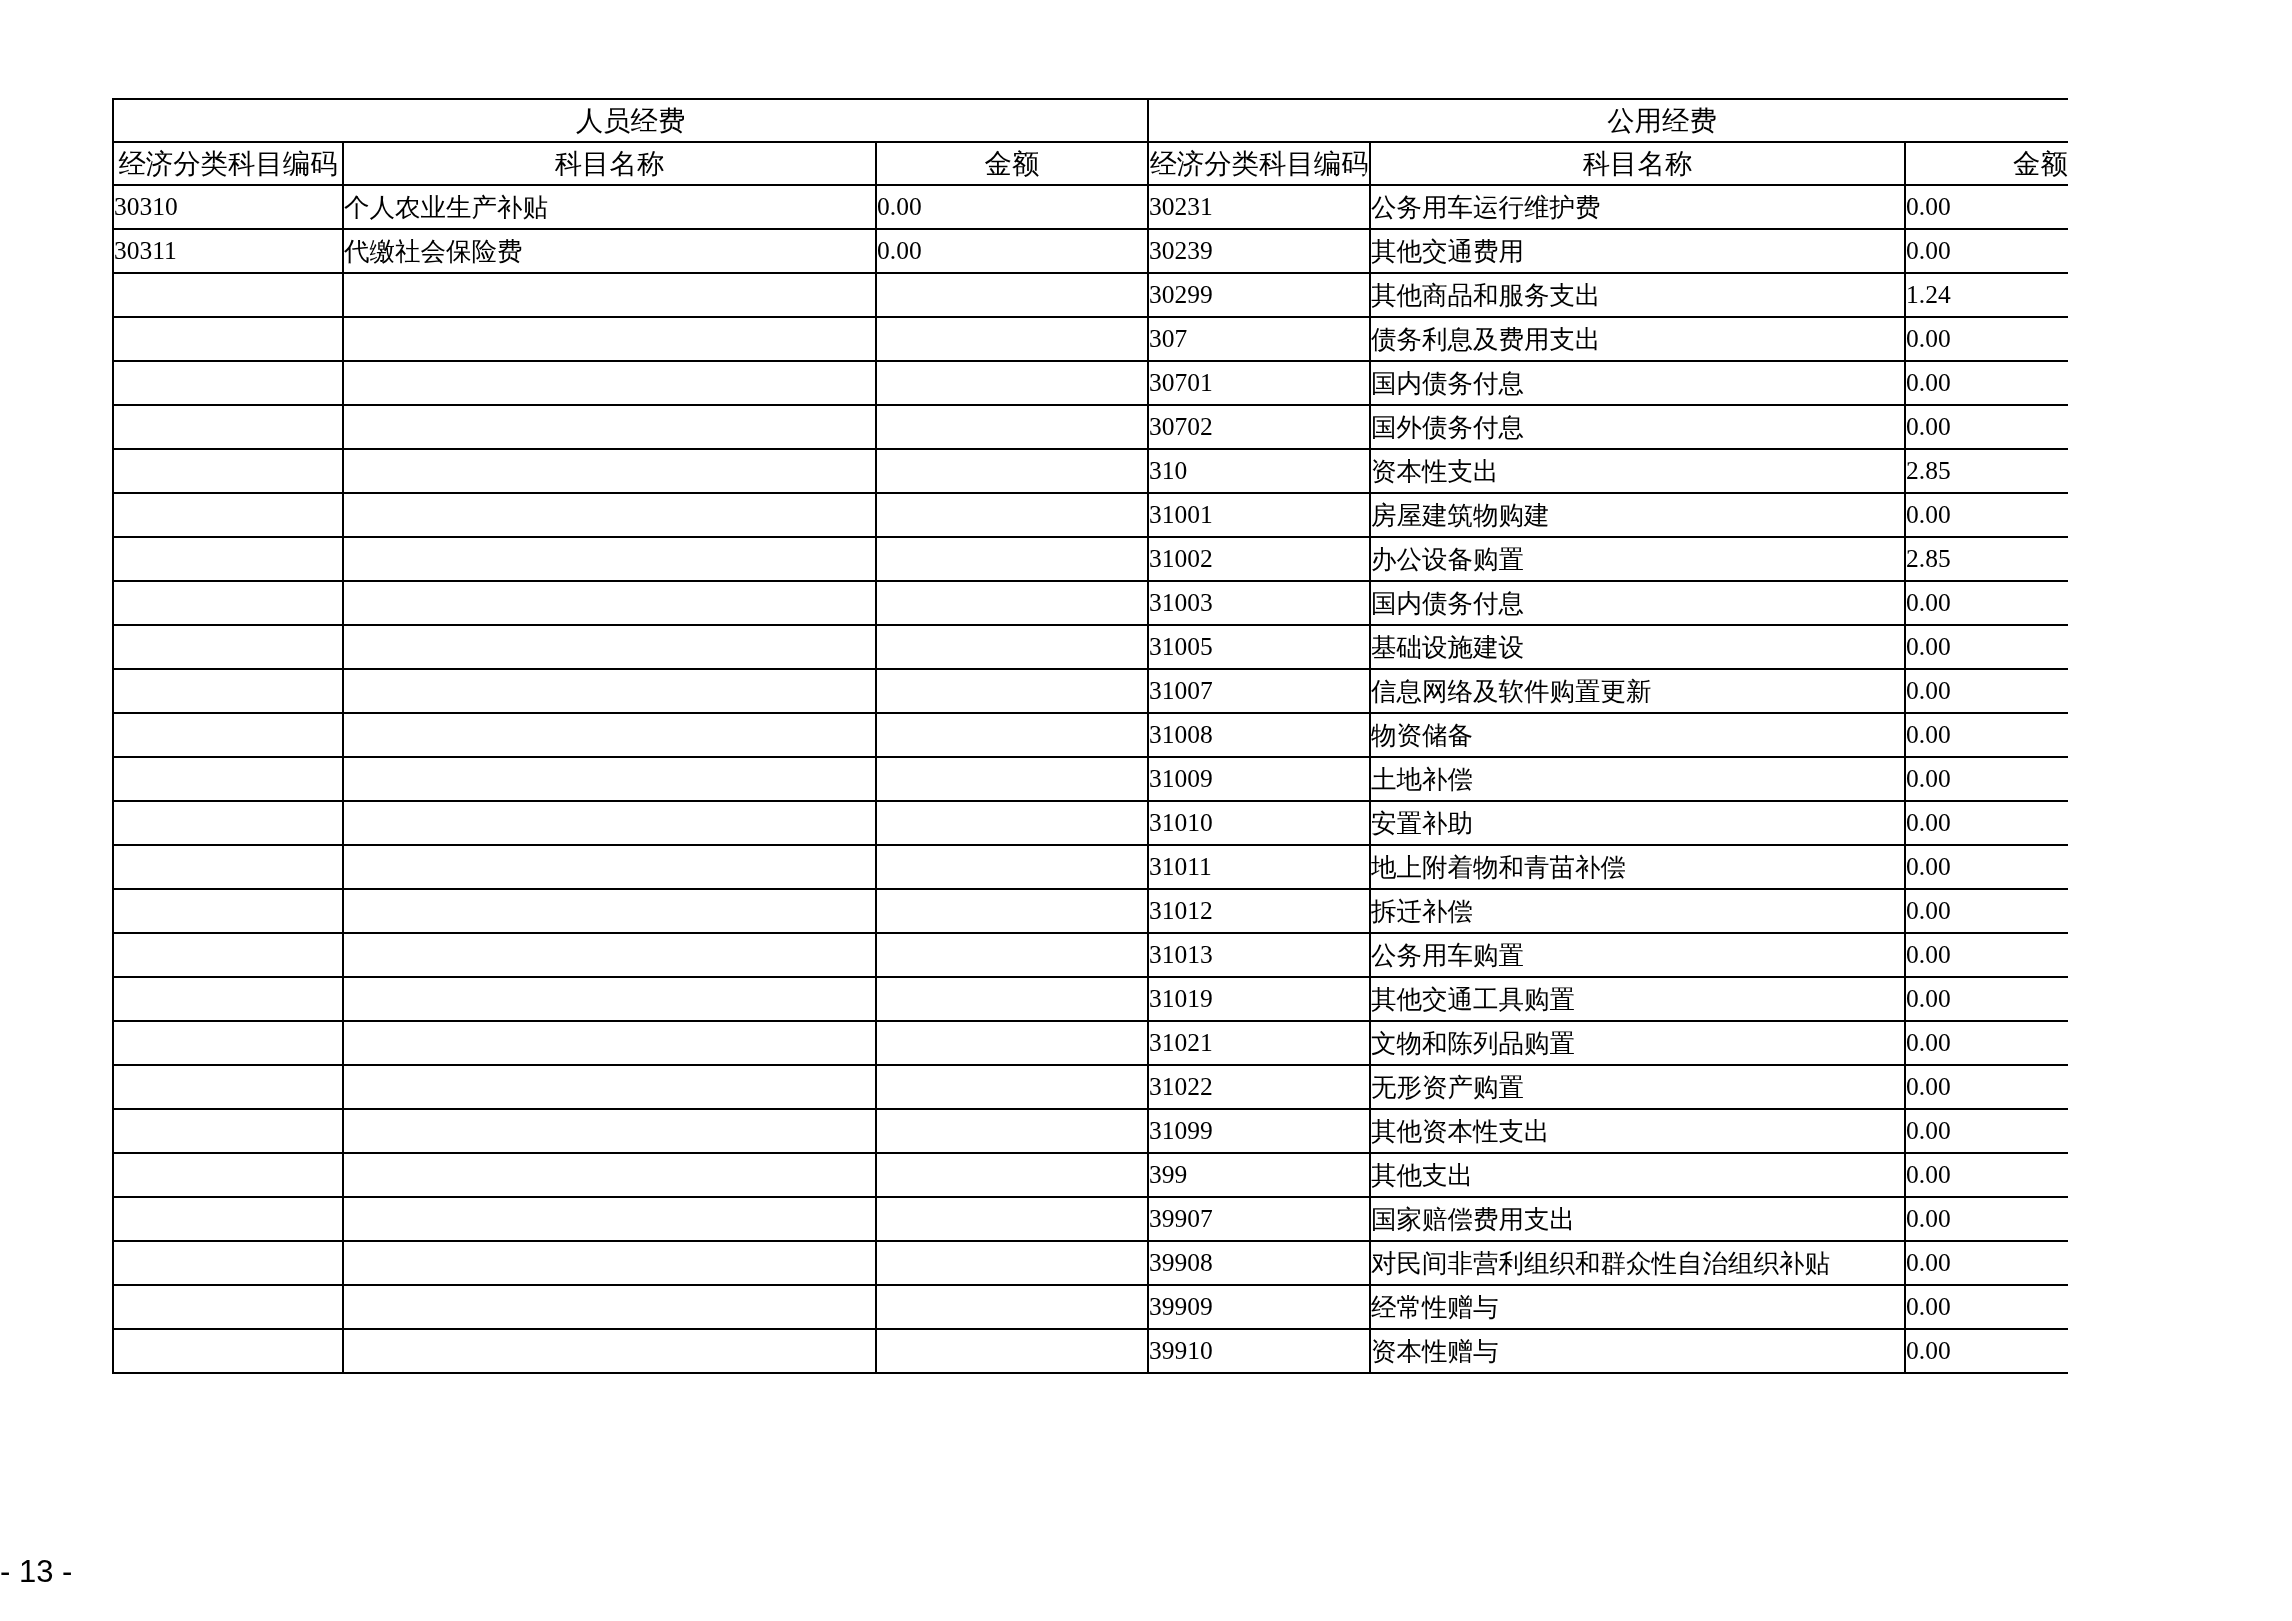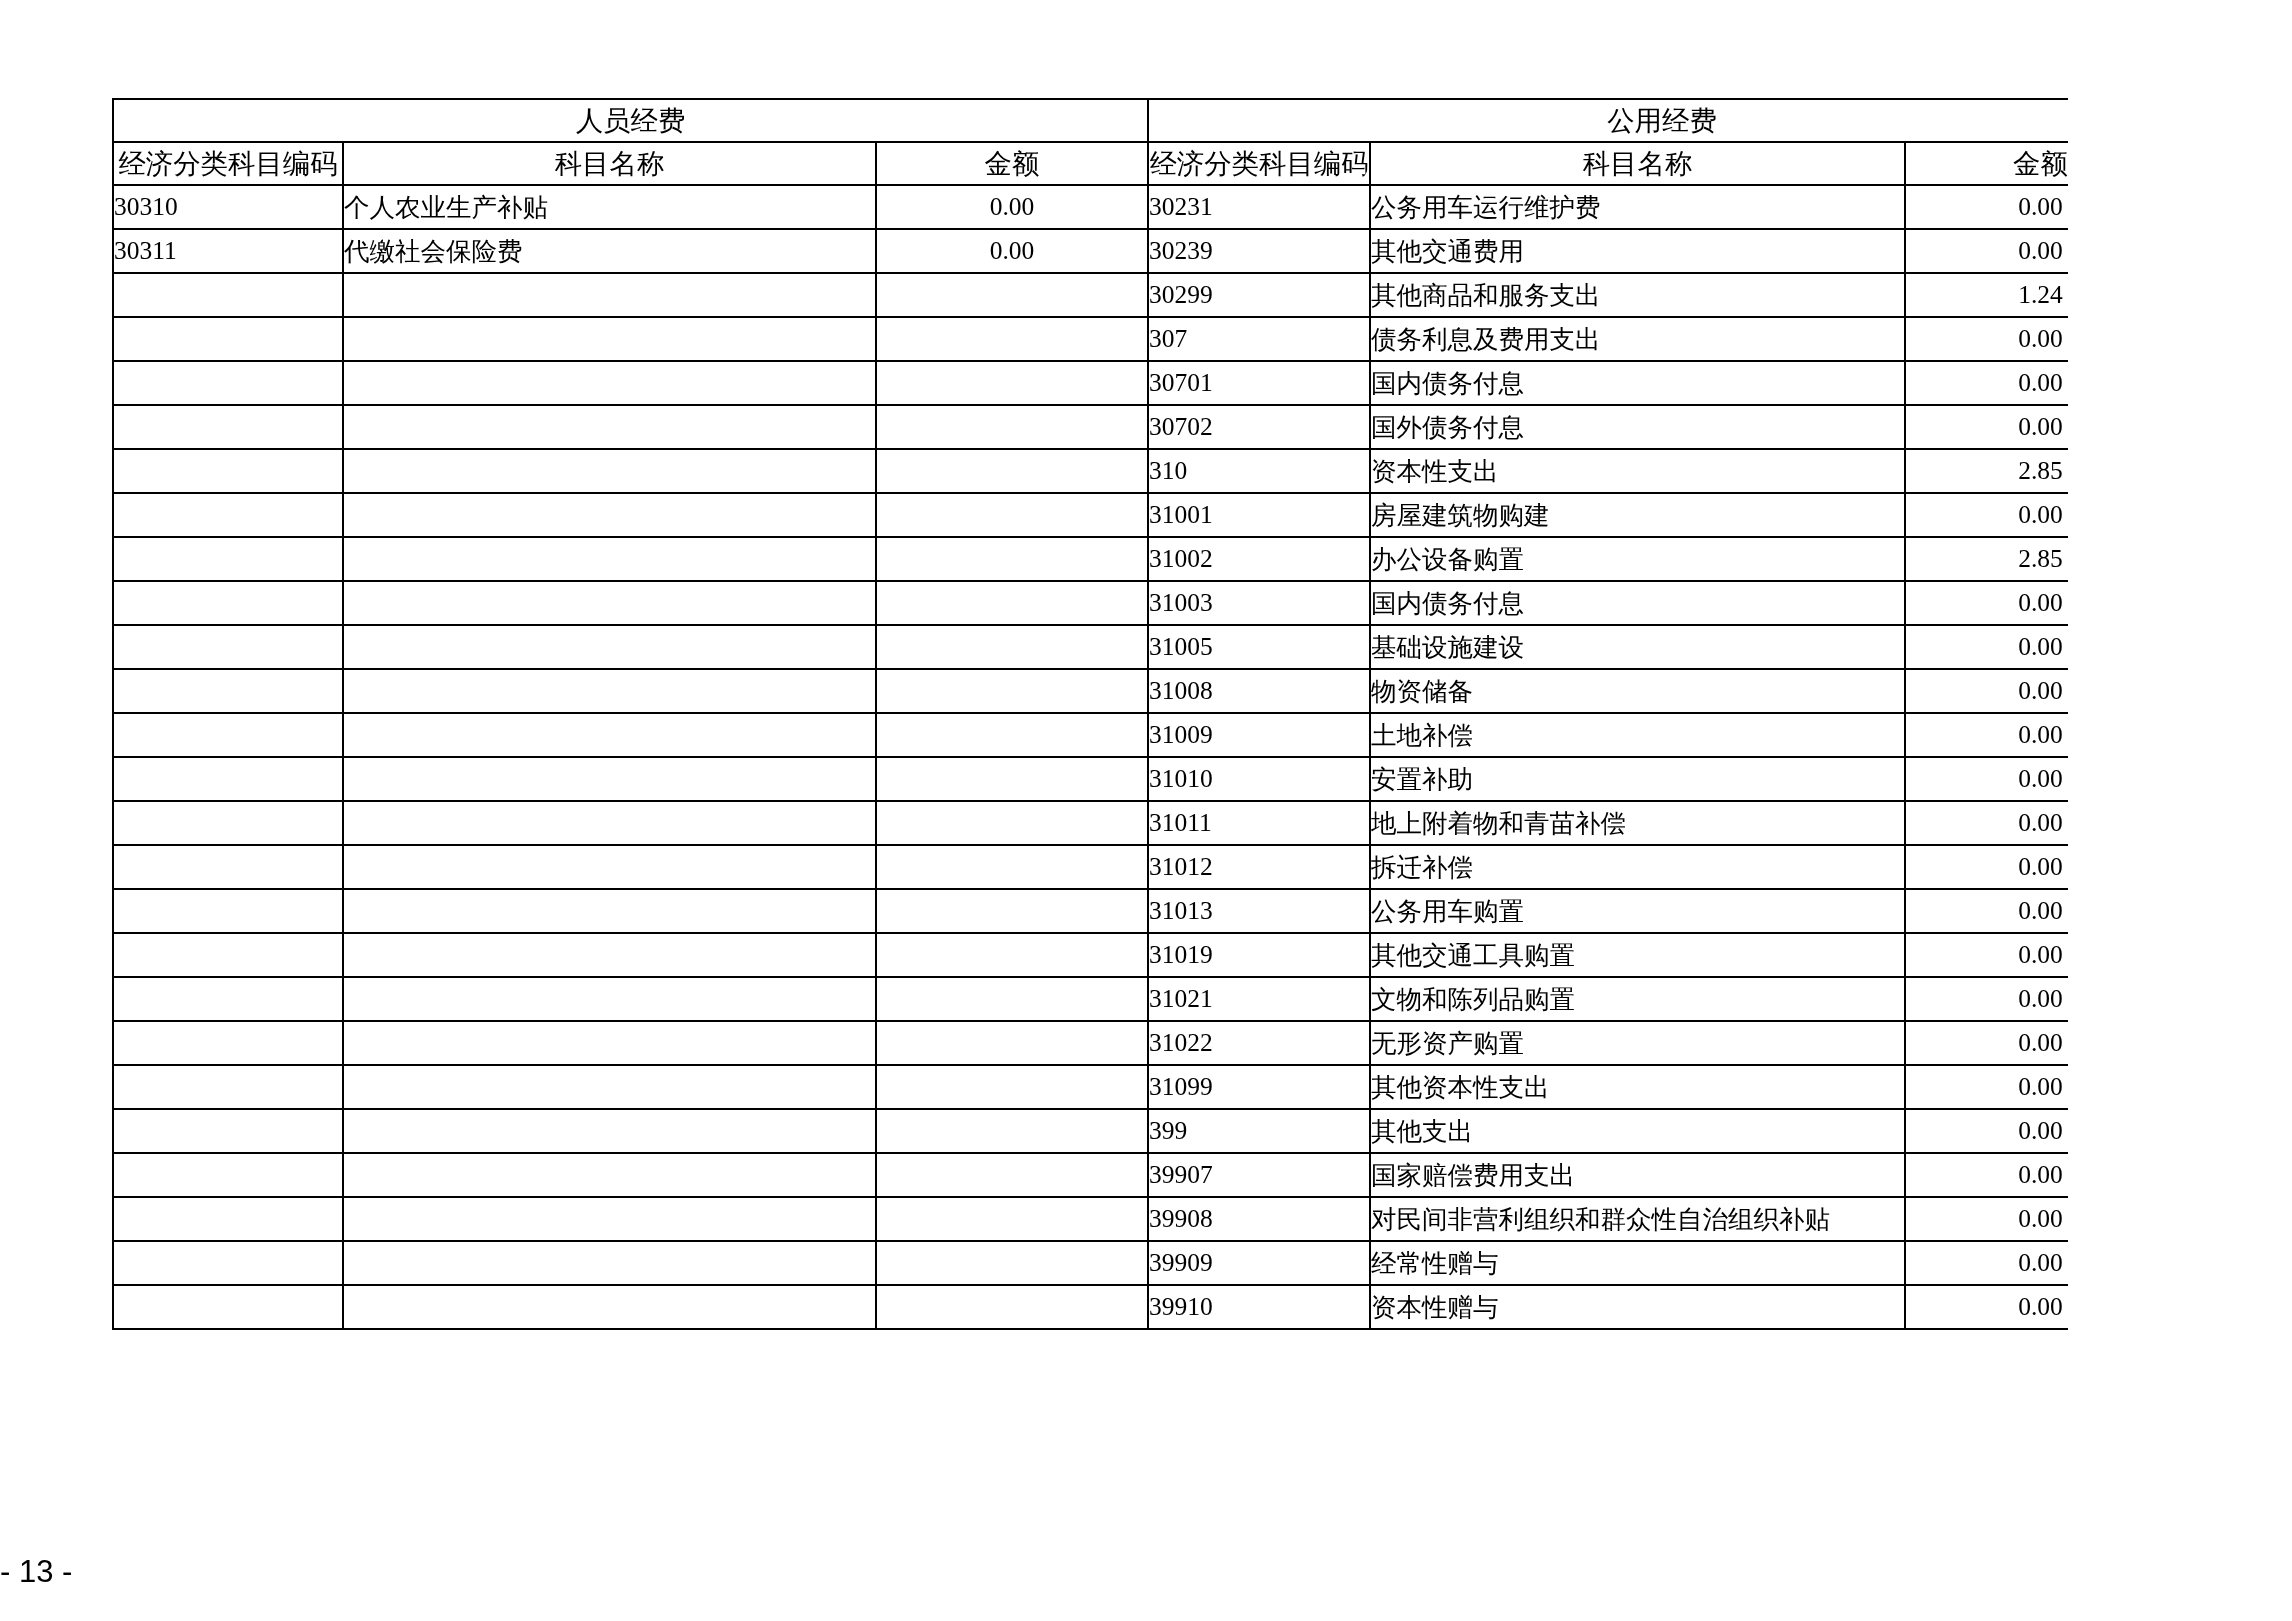--- a/index.html
+++ b/index.html
@@ -41,21 +41,21 @@
     font-size: 27.4px;
     border-bottom: 2.9px solid #000000;
     border-radius: 20px;
   }
   .data-row td {
     height: 44px;
     font-size: 25.5px;
   }
   td.cell-code   { padding-left: 13.7px; border-radius: 11px; }
   td.cell-name   { padding-left: 15.7px; }
-  td.cell-amount { text-align: center; padding-right: 4.9px; }
+  td.cell-amount { text-align: left; padding-right: 4.9px; }
   td.divider     { border-left: 2.9px solid #000000; }
   .footer {
     position: absolute;
     top: 1554px;
     left: 0;
     width: 100%;
     text-align: left;
     font-family: "Liberation Sans", "DejaVu Sans", sans-serif;
     font-size: 31px;
     color: #000000;
@@ -172,20 +172,28 @@
           <td class="cell-name"></td>
           <td class="cell-amount"></td>
           <td class="cell-code divider">31005</td>
           <td class="cell-name">基础设施建设</td>
           <td class="cell-amount">0.00</td>
         </tr>
         <tr class="data-row">
           <td class="cell-code"></td>
           <td class="cell-name"></td>
           <td class="cell-amount"></td>
+          <td class="cell-code divider">31007</td>
+          <td class="cell-name">信息网络及软件购置更新</td>
+          <td class="cell-amount">0.00</td>
+        </tr>
+        <tr class="data-row">
+          <td class="cell-code"></td>
+          <td class="cell-name"></td>
+          <td class="cell-amount"></td>
           <td class="cell-code divider">31008</td>
           <td class="cell-name">物资储备</td>
           <td class="cell-amount">0.00</td>
         </tr>
         <tr class="data-row">
           <td class="cell-code"></td>
           <td class="cell-name"></td>
           <td class="cell-amount"></td>
           <td class="cell-code divider">31009</td>
           <td class="cell-name">土地补偿</td>

